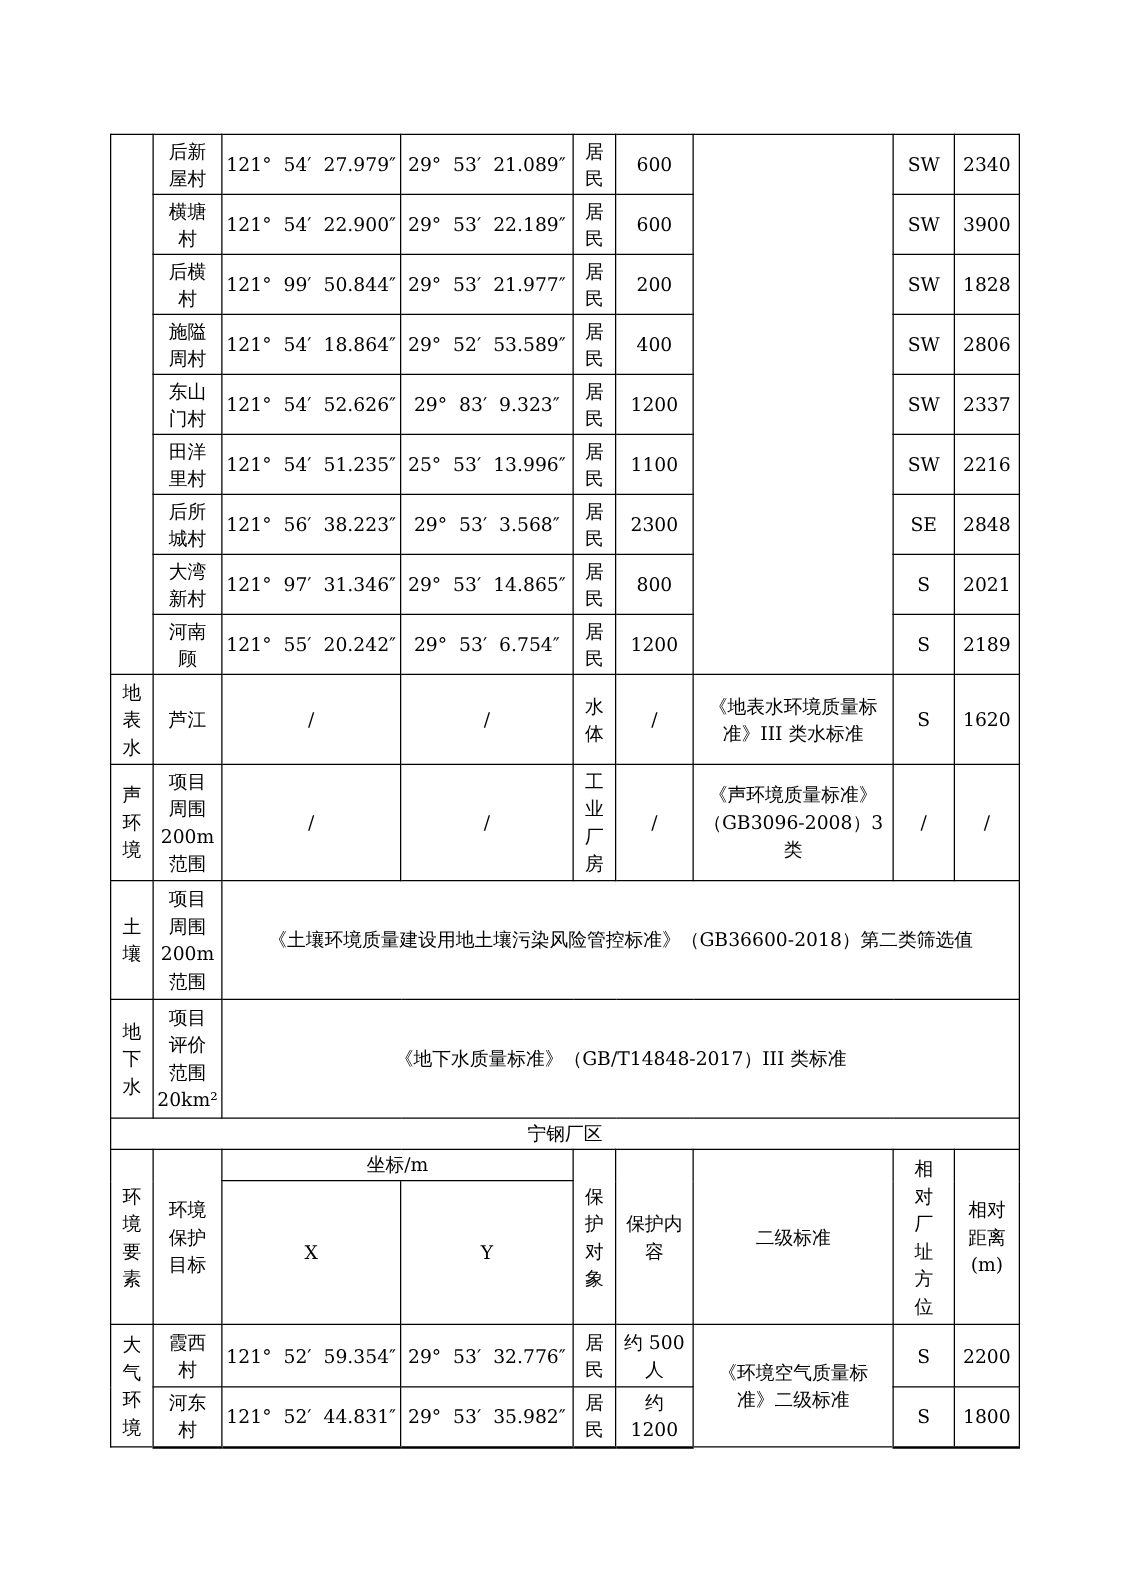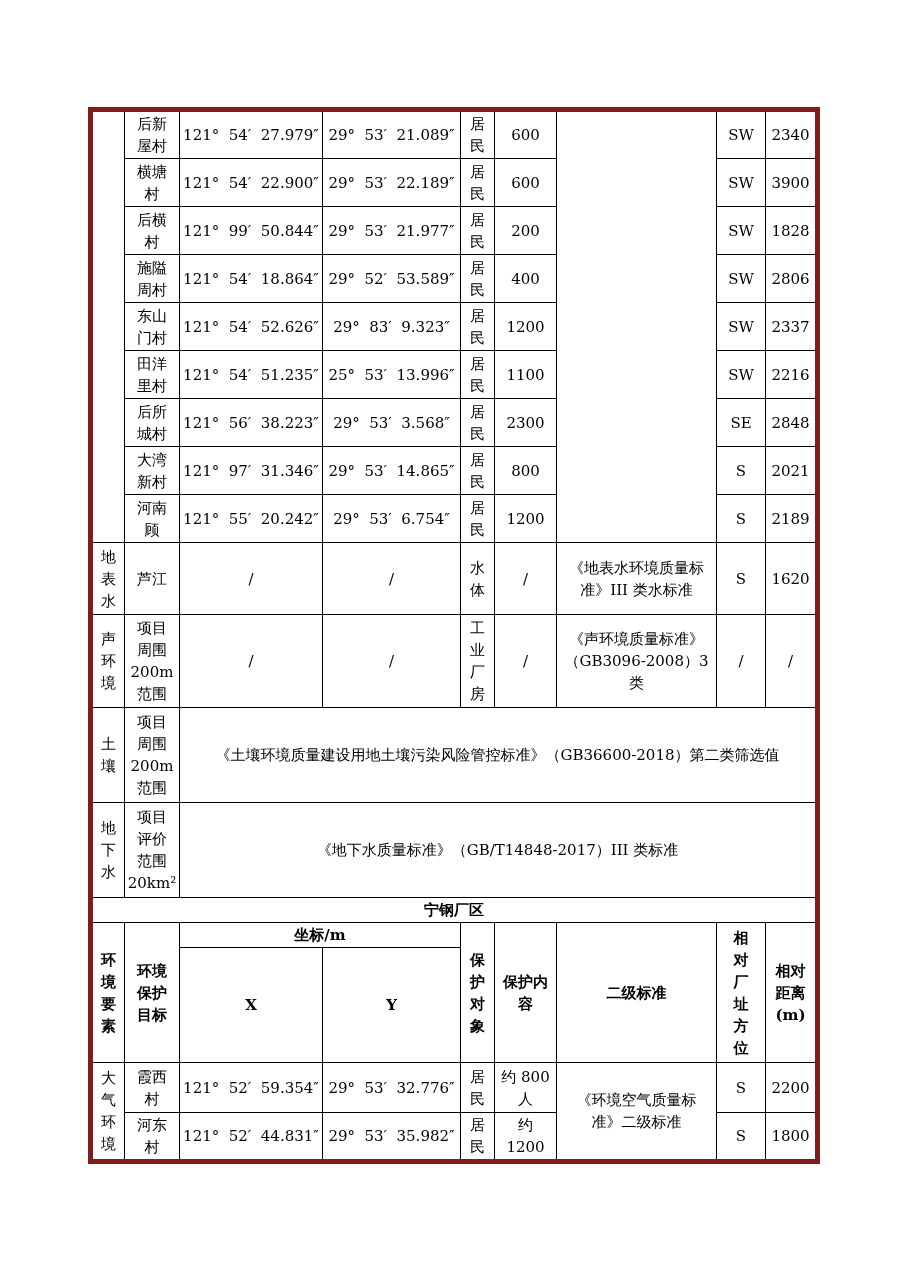--- a/index.html
+++ b/index.html
@@ -4,32 +4,32 @@
 <style>
   html,body{margin:0;padding:0;}
   body{
     width:900px;height:1272px;background:#ffffff;position:relative;
     font-family:"DejaVu Serif","Liberation Serif",serif;
     color:#000;
   }
   table.eia{
     position:absolute;left:88px;top:107px;width:727px;
     border-collapse:collapse;table-layout:fixed;
-    border:5px solid #7f1d1d;
+    border:1px solid #7f1d1d;
   }
   table.eia td{
     border:1px solid #000;
     text-align:center;vertical-align:middle;
     font-size:15px;line-height:22px;
     padding:1px 2px;
     white-space:pre-wrap;
     word-break:break-word;
     overflow:hidden;
   }
-  td.b{font-weight:bold;}
+  td.b{font-weight:normal;}
   td.thick-top{border-top-width:2px;}
   tr.last td{border-bottom-width:2px;}
 </style>
 </head>
 <body>
 
 <table class="eia">
   <colgroup>
     <col style="width:34px">
       <col style="width:55px">
@@ -241,21 +241,21 @@
       <td rowspan="2">大
 气
 环
 境</td>
       <td>霞西
 村</td>
       <td>121°  52′  59.354″</td>
       <td>29°  53′  32.776″</td>
       <td>居
 民</td>
-      <td>约 800
+      <td>约 500
 人</td>
       <td rowspan="2">《环境空气质量标
 准》二级标准</td>
       <td>S</td>
       <td>2200</td>
     </tr>
     <tr class="last" style="height:48px">
       <td>河东
 村</td>
       <td>121°  52′  44.831″</td>

